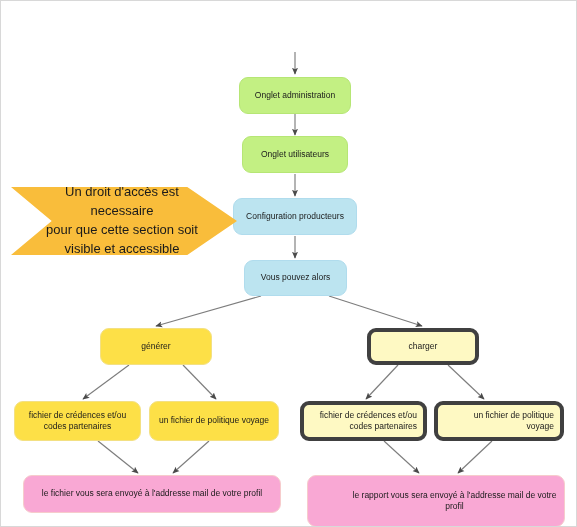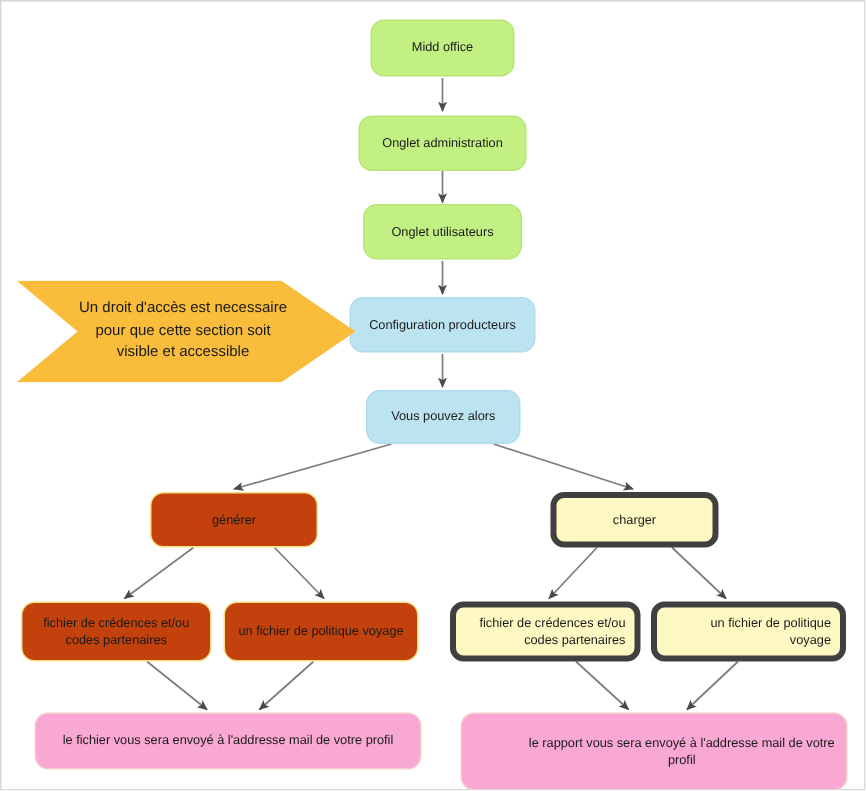--- a/index.html
+++ b/index.html
@@ -35,31 +35,31 @@
     text-align: center;
     color: #1a1a1a;
     font-size: 8.5px;
     line-height: 1.35;
     padding: 2px 6px;
     z-index: 2;
   }
   .node.green-light { background: #c3f083; border: 1px solid #b6e675; }
   .node.green-mid   { background: #fef9c3; border: 4px solid #404040; text-align: right; }
   .node.blue        { background: #bce4f0; border: 1px solid #b0dced; }
-  .node.yellow      { background: #c2410c; border: 1px solid #f3e083; }
+  .node.yellow      { background: #fde047; border: 1px solid #f3e083; }
   .node.pink        { background: #f9a8d4; border: 1px solid #f6cccc; }
 
   .banner {
     position: absolute;
     display: flex;
     align-items: center;
     justify-content: center;
     text-align: center;
     color: #1a1a1a;
-    font-size: 10px;
+    font-size: 13px;
     line-height: 1.45;
     z-index: 2;
   }
   .banner .banner-shape {
     position: absolute;
     left: 0; top: 0;
     width: 100%; height: 100%;
     background: #f9bd3b;
     -webkit-clip-path: polygon(0% 0%, 78% 0%, 100% 50%, 78% 100%, 0% 100%, 18% 50%);
     clip-path: polygon(0% 0%, 78% 0%, 100% 50%, 78% 100%, 0% 100%, 18% 50%);
@@ -94,23 +94,20 @@
       <line x1="182" y1="364" x2="215" y2="398"></line>
       <line x1="397" y1="364" x2="365" y2="398"></line>
       <line x1="447" y1="364" x2="483" y2="398"></line>
       <line x1="97" y1="440" x2="137" y2="472"></line>
       <line x1="208" y1="440" x2="172" y2="472"></line>
       <line x1="383" y1="440" x2="418" y2="472"></line>
       <line x1="491" y1="440" x2="457" y2="472"></line>
     </g>
   </svg>
 
-  <div class="node green-light" style="left:246px; top:12px; width:96px; height:38px;">
-    <span>Midd office</span>
-  </div>
 
   <div class="node green-light" style="left:238px; top:76px; width:112px; height:37px;">
     <span>Onglet administration</span>
   </div>
 
   <div class="node green-light" style="left:241px; top:135px; width:106px; height:37px;">
     <span>Onglet utilisateurs</span>
   </div>
 
   <div class="node blue" style="left:232px; top:197px; width:124px; height:37px;text-align:right;">

